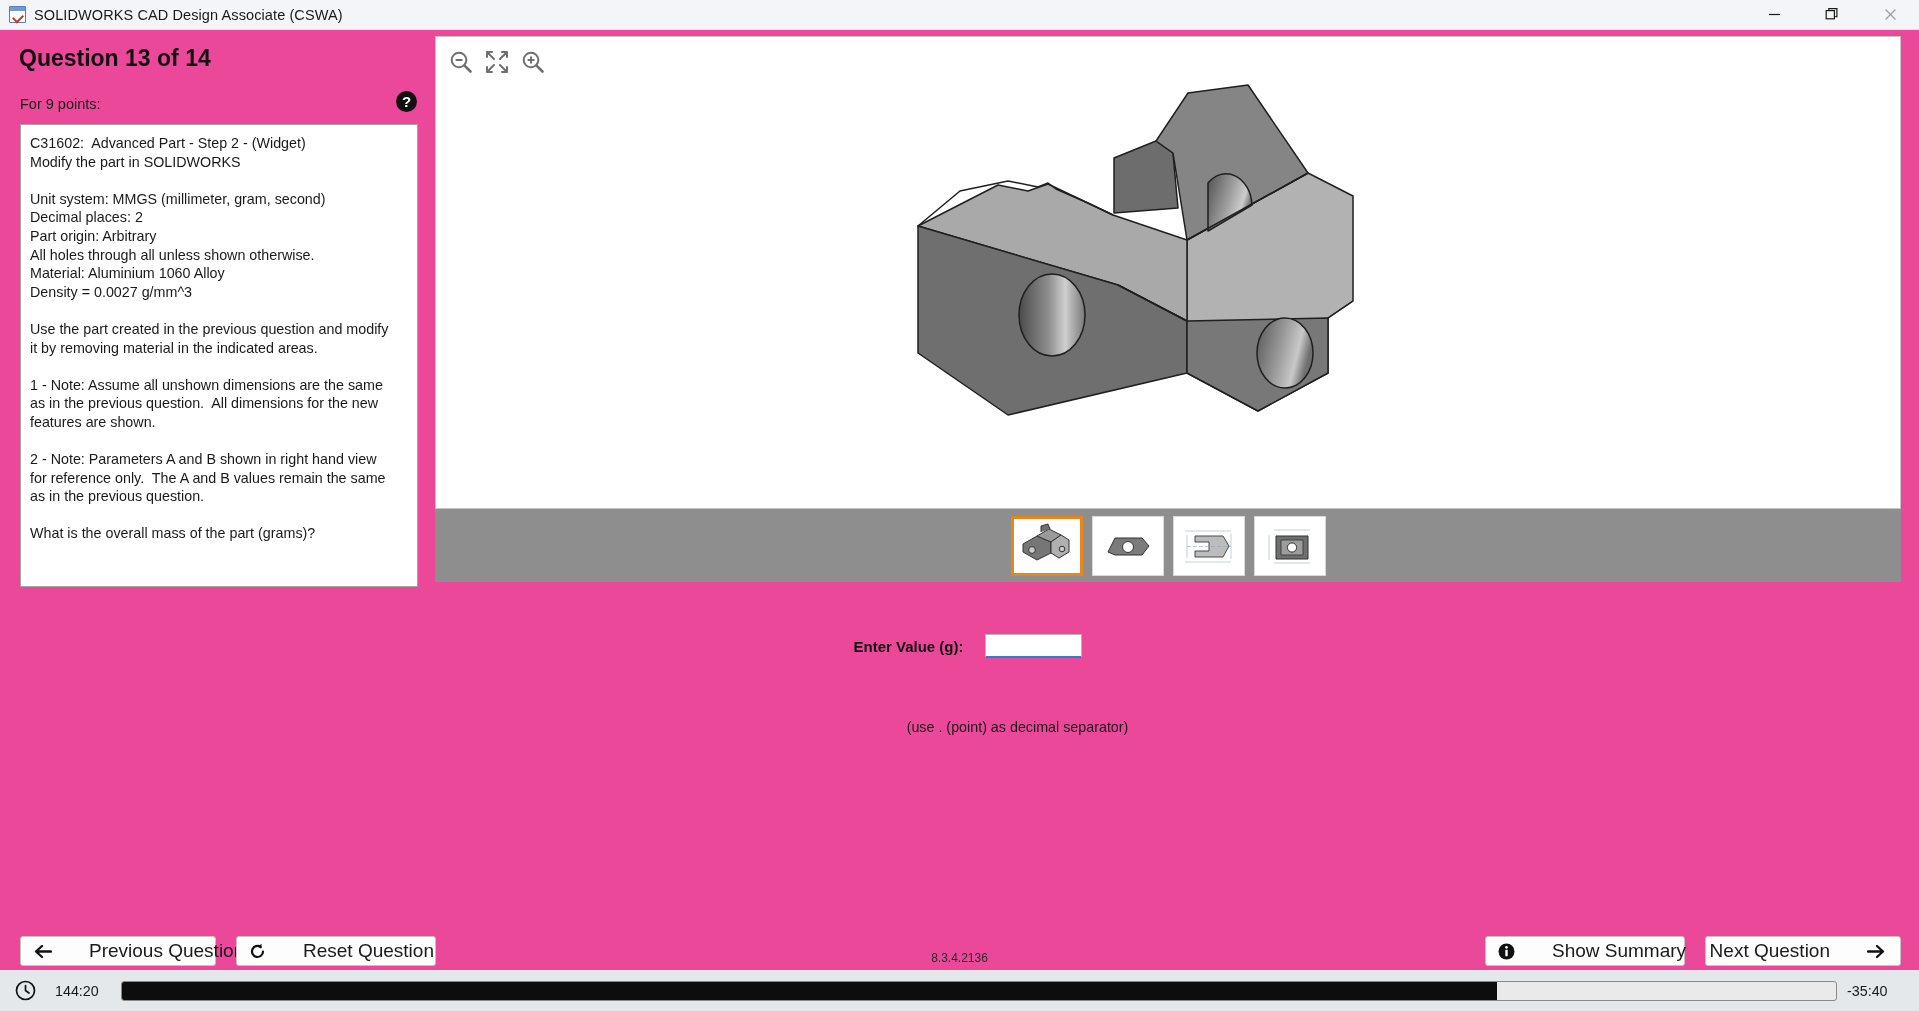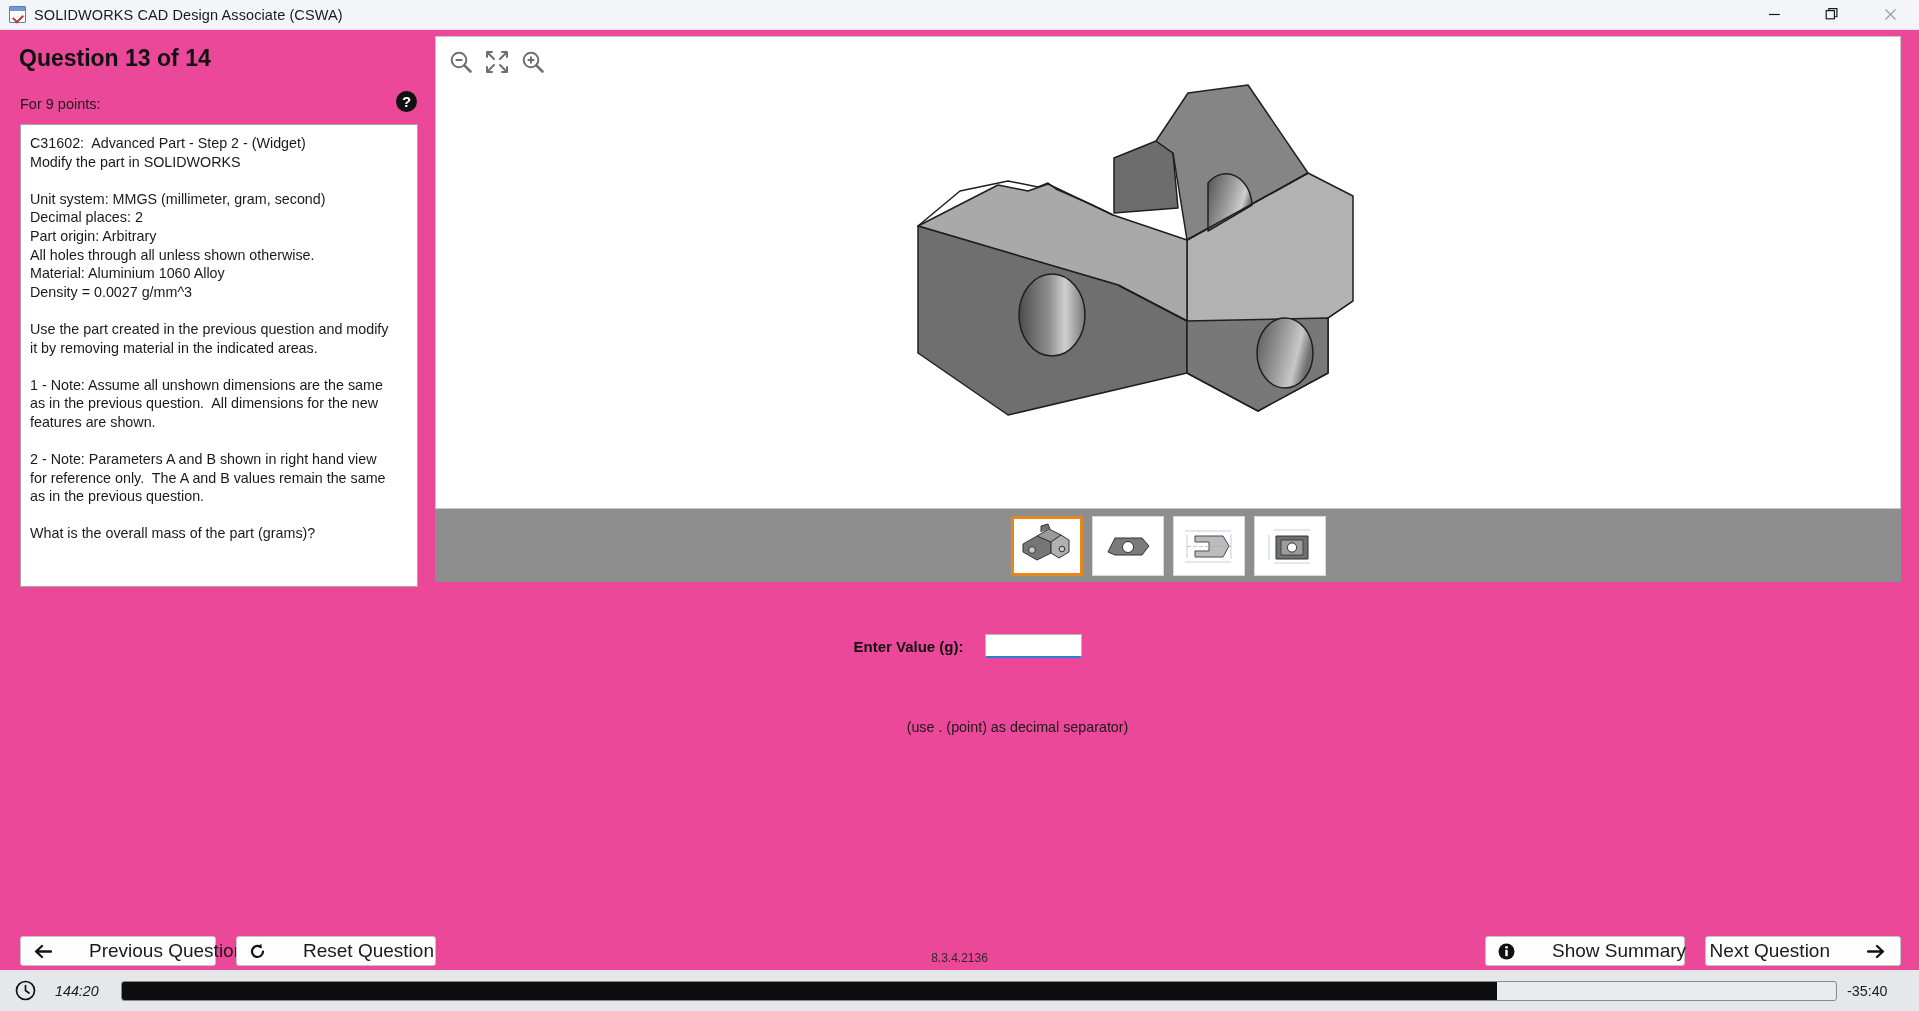--- a/index.html
+++ b/index.html
@@ -257,21 +257,20 @@
     background: #e5e8ea;
     display: flex;
     align-items: center;
   }
   .clock-icon { margin-left: 15px; display: flex; }
   .elapsed {
     margin-left: 19px;
     font-size: 14.3px;
     color: #1a1a1a;
     min-width: 56px;
-    font-style: italic;
   }
   .progress-outer {
     margin-left: 10px;
     flex: 1;
     height: 20px;
     background: #e9eaec;
     border: 1px solid #8a8a8a;
     border-radius: 3px;
     box-sizing: border-box;
     overflow: hidden;

